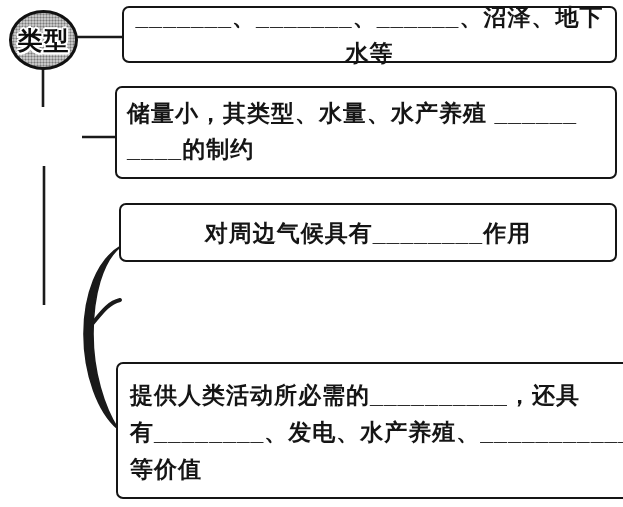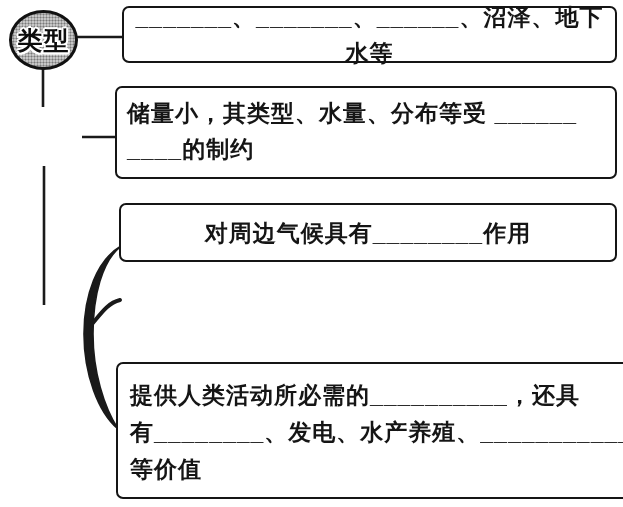--- a/index.html
+++ b/index.html
@@ -64,21 +64,21 @@
 
   <div class="node" id="node-type">
     <span class="node-label">类型</span>
   </div>
 
   <div class="box box-center" id="box-types">
     <span class="box-text">_______、_______、______、沼泽、地下水等</span>
   </div>
 
   <div class="box" id="box-features">
-    <span class="box-text">储量小，其类型、水量、分布等受 ______
+    <span class="box-text">储量小，其类型、水量、水产养殖 ______
 ____的制约</span>
   </div>
 
   <div class="box box-center" id="box-climate">
     <span class="box-text">对周边气候具有________作用</span>
   </div>
 
 
   <div class="box" id="box-human-value">
     <span class="box-text">提供人类活动所必需的__________，还具

